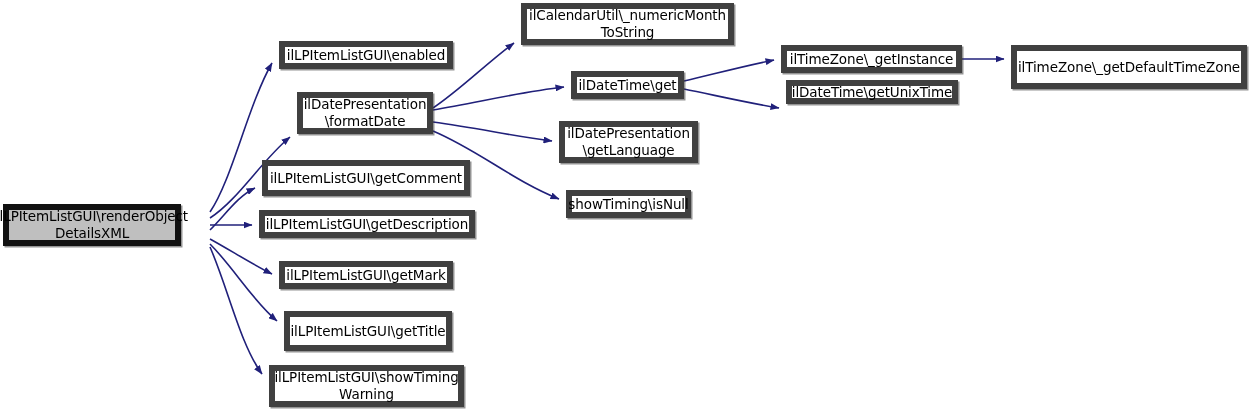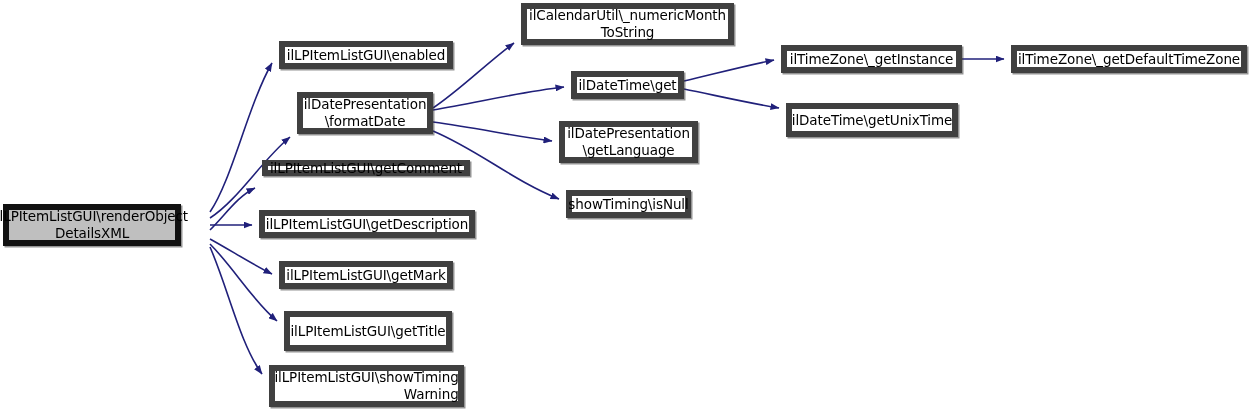--- a/index.html
+++ b/index.html
@@ -78,30 +78,30 @@
         <path d="M 962 59 L 1004 59" fill="none" stroke="#20207a" stroke-width="1.6" marker-end="url(#arrowhead)"></path>
       </g>
   </svg>
 
   <div id="nodes-layer">
       <div class="graph-node root" style="left: 3px; top: 204px; width: 178px; height: 42px;"><span class="node-label">ilLPItemListGUI\renderObject
 DetailsXML</span></div>
       <div class="graph-node" style="left: 279px; top: 41px; width: 174px; height: 28px;"><span class="node-label">ilLPItemListGUI\enabled</span></div>
       <div class="graph-node" style="left: 297px; top: 92px; width: 136px; height: 42px;"><span class="node-label">ilDatePresentation
 \formatDate</span></div>
-      <div class="graph-node" style="left: 262px; top: 160px; width: 208px; height: 16px;"><span class="node-label">ilLPItemListGUI\getComment</span></div>
+      <div class="graph-node" style="left: 262px; top: 160px; width: 208px; height: 36px;"><span class="node-label">ilLPItemListGUI\getComment</span></div>
       <div class="graph-node" style="left: 259px; top: 210px; width: 216px; height: 28px;"><span class="node-label">ilLPItemListGUI\getDescription</span></div>
       <div class="graph-node" style="left: 279px; top: 261px; width: 174px; height: 28px;"><span class="node-label">ilLPItemListGUI\getMark</span></div>
       <div class="graph-node" style="left: 284px; top: 311px; width: 168px; height: 40px;"><span class="node-label">ilLPItemListGUI\getTitle</span></div>
-      <div class="graph-node" style="left: 269px; top: 365px; width: 195px; height: 42px; text-align: right;"><span class="node-label">ilLPItemListGUI\showTiming
+      <div class="graph-node" style="left: 269px; top: 365px; width: 195px; height: 42px;"><span class="node-label">ilLPItemListGUI\showTiming
 Warning</span></div>
       <div class="graph-node" style="left: 521px; top: 3px; width: 213px; height: 42px;"><span class="node-label">ilCalendarUtil\_numericMonth
 ToString</span></div>
       <div class="graph-node" style="left: 571px; top: 71px; width: 113px; height: 28px;"><span class="node-label">ilDateTime\get</span></div>
       <div class="graph-node" style="left: 559px; top: 121px; width: 139px; height: 42px;"><span class="node-label">ilDatePresentation
 \getLanguage</span></div>
       <div class="graph-node" style="left: 566px; top: 190px; width: 125px; height: 28px;"><span class="node-label">showTiming\isNull</span></div>
       <div class="graph-node" style="left: 781px; top: 45px; width: 181px; height: 28px;"><span class="node-label">ilTimeZone\_getInstance</span></div>
-      <div class="graph-node" style="left: 786px; top: 103px; width: 172px; height: 34px;"><span class="node-label">ilDateTime\getUnixTime</span></div>
-      <div class="graph-node" style="left: 1011px; top: 45px; width: 236px; height: 28px;"><span class="node-label">ilTimeZone\_getDefaultTimeZone</span></div>
+      <div class="graph-node" style="left: 786px; top: 80px; width: 172px; height: 24px;"><span class="node-label">ilDateTime\getUnixTime</span></div>
+      <div class="graph-node" style="left: 1011px; top: 45px; width: 236px; height: 44px;"><span class="node-label">ilTimeZone\_getDefaultTimeZone</span></div>
     </div>
 
 </div>
 
 </body></html>

